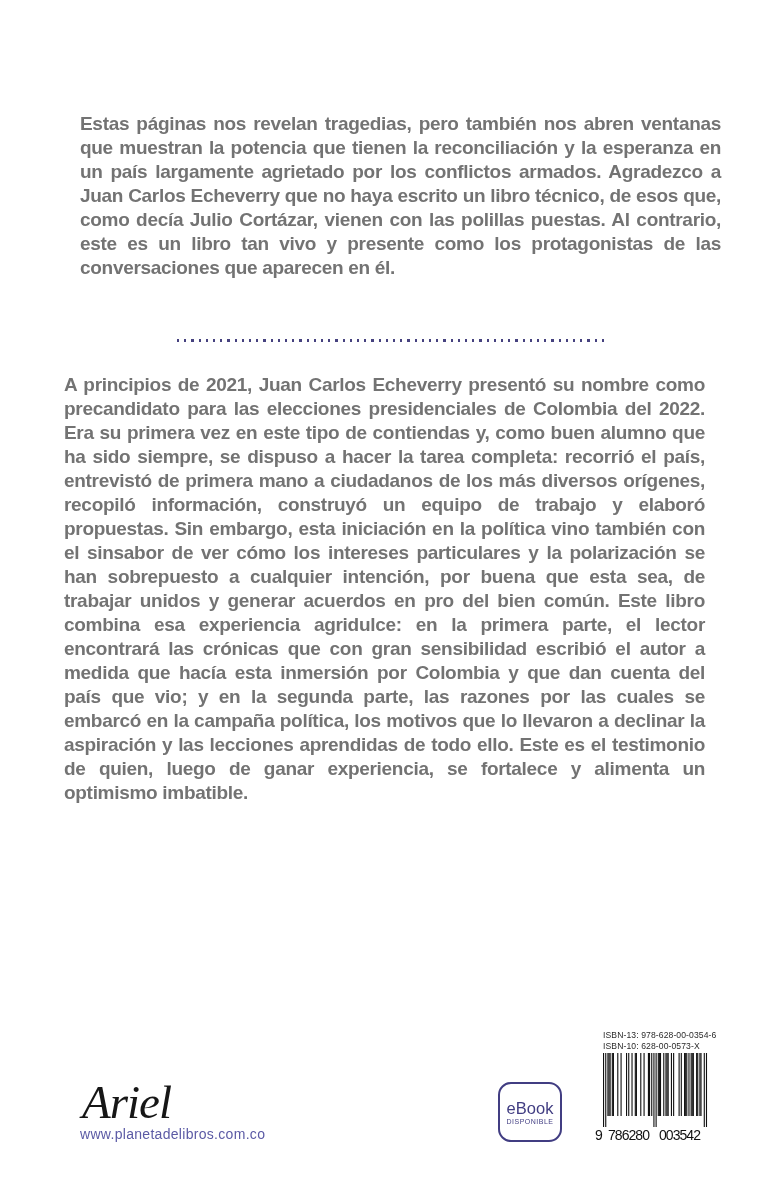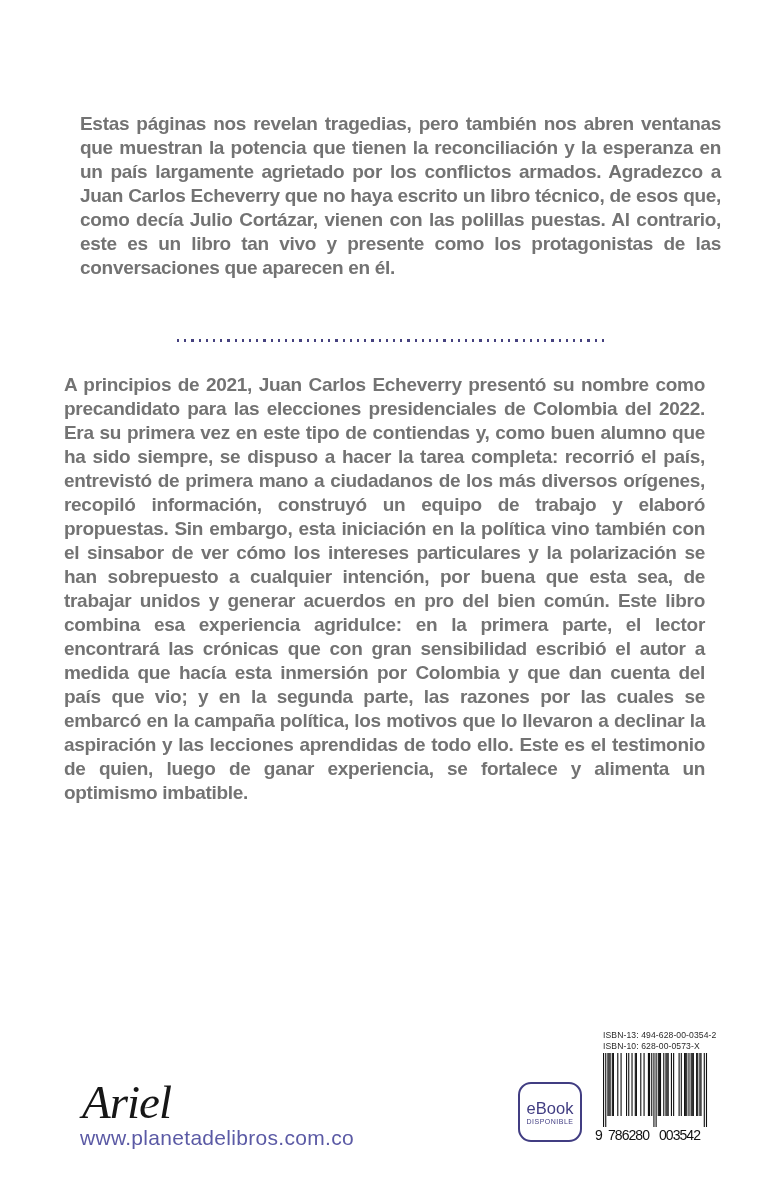--- a/index.html
+++ b/index.html
@@ -63,39 +63,38 @@
     font-weight: 400;
     font-size: 47px;
     line-height: 44px;
     color: #161616;
     letter-spacing: -1px;
   }
   .website {
     position: absolute;
     left: 80px;
     top: 1126px;
-    font-size: 21px;
+    font-size: 14px;
     letter-spacing: 0.3px;
     color: #5b5aa5;
   }
   .ebook-badge {
     position: absolute;
     left: 498px;
     top: 1082px;
     width: 60px;
     height: 56px;
     border: 2px solid #413d82;
     border-radius: 13px;
     display: flex;
     flex-direction: column;
     align-items: center;
     justify-content: center;
     gap: 1px;
     background: #ffffff;
-    margin-left: 20px;
   }
   .ebook-title {
     color: #413d82;
     font-size: 16.5px;
     line-height: 17px;
     font-weight: 400;
   }
   .ebook-sub {
     color: #413d82;
     font-size: 7px;
@@ -142,21 +141,21 @@
   <div class="publisher-logo">Ariel</div>
 
   <div class="website">www.planetadelibros.com.co</div>
 
   <div class="ebook-badge">
     <div class="ebook-title">eBook</div>
     <div class="ebook-sub">DISPONIBLE</div>
   </div>
 
   <div class="barcode-block">
-    <div class="isbn-line">ISBN-13: 494-628-00-0354-2</div>
+    <div class="isbn-line">ISBN-13: 978-628-00-0354-6</div>
     <div class="isbn-line">ISBN-10: 628-00-0573-X</div>
     <svg class="barcode-svg" id="barcode-svg" width="118" height="90" viewBox="0 0 118 90">
       <g id="barcode-bars">
           <rect x="8.00" y="0" width="1.11" height="74" fill="#111111"></rect>
           <rect x="10.19" y="0" width="1.11" height="74" fill="#111111"></rect>
           <rect x="12.38" y="0" width="1.11" height="63" fill="#111111"></rect>
           <rect x="13.47" y="0" width="1.11" height="63" fill="#111111"></rect>
           <rect x="14.57" y="0" width="1.11" height="63" fill="#111111"></rect>
           <rect x="16.76" y="0" width="1.11" height="63" fill="#111111"></rect>
           <rect x="17.86" y="0" width="1.11" height="63" fill="#111111"></rect>

